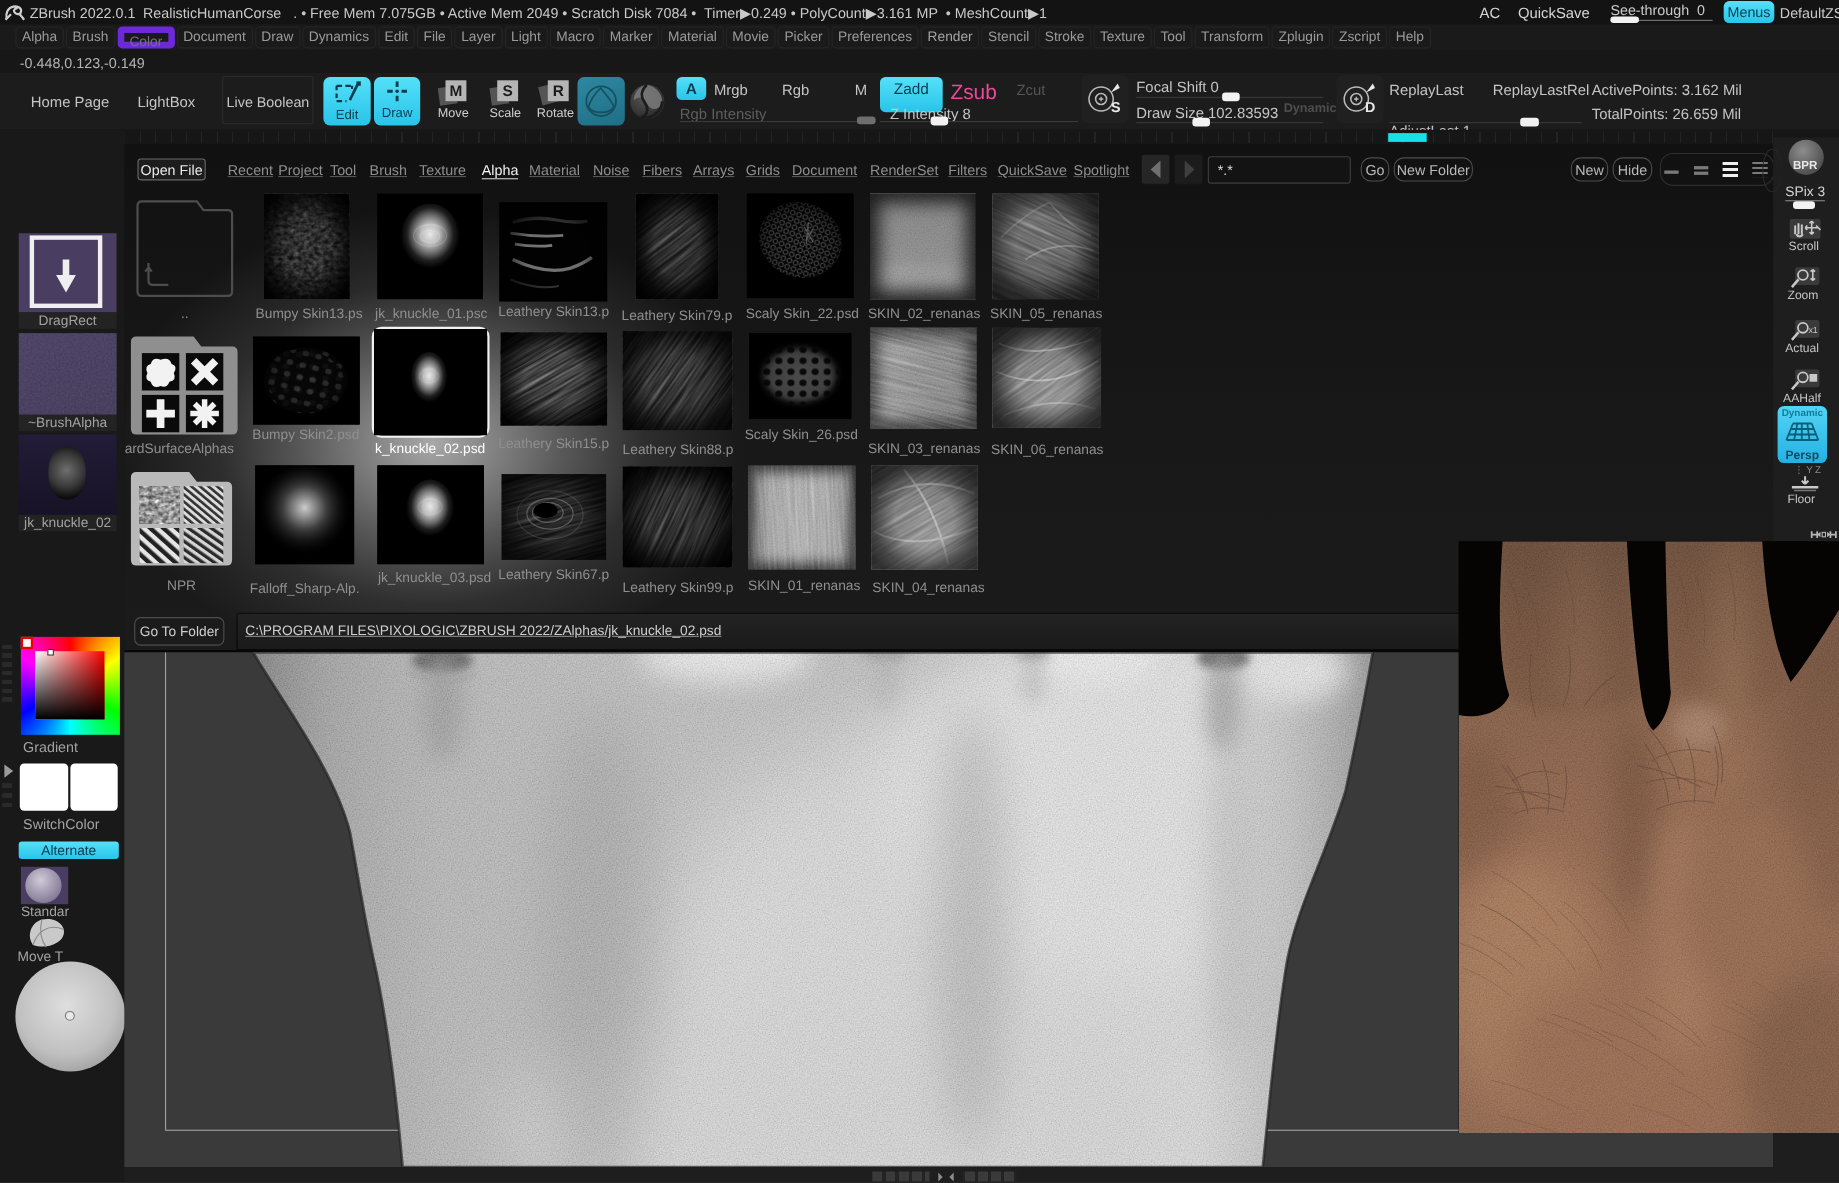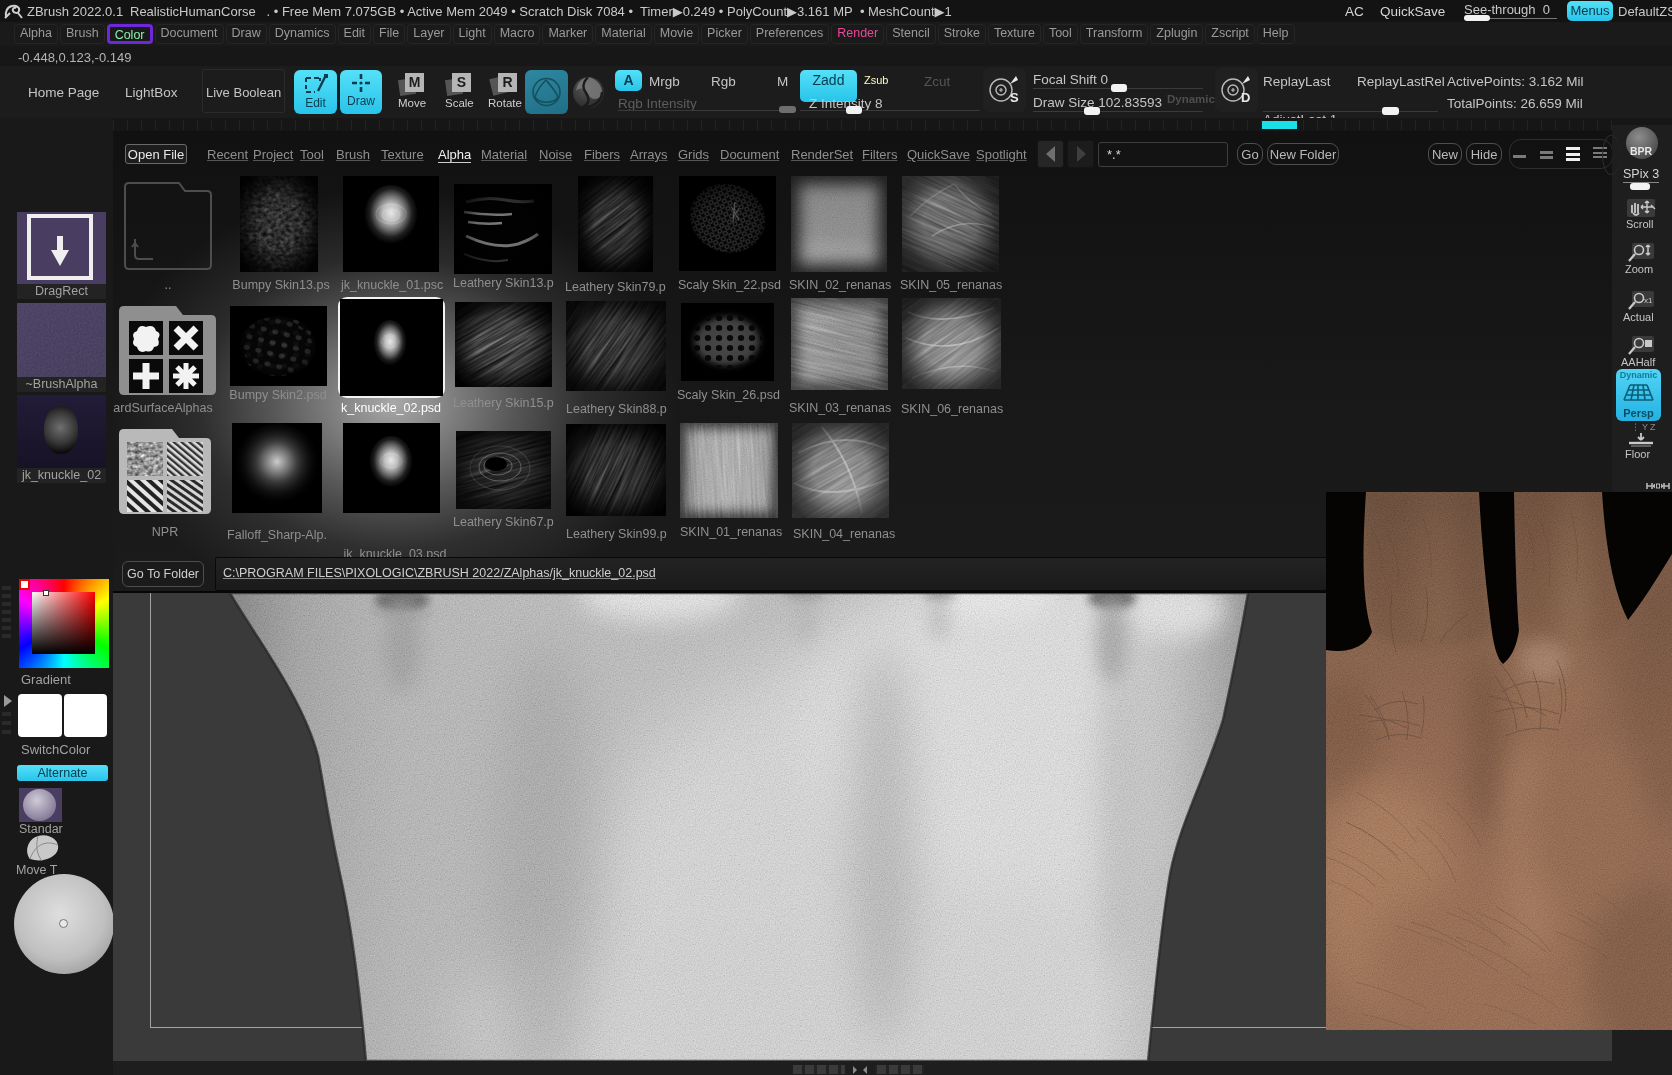--- a/index.html
+++ b/index.html
@@ -108,35 +108,35 @@
 <div class="t" style="left:1380px;top:4px;font-size:13.5px;color:#d5d5d5;">QuickSave</div>
 <div class="t" style="left:1464px;top:2px;font-size:13px;color:#c9c9c9;border-bottom:1px solid #777;padding-bottom:1px;">See-through&nbsp;&nbsp;0&nbsp;&nbsp;</div>
 <div class="abs" style="left:1464px;top:15px;width:26px;height:6px;background:#f2f2f2;border-radius:3px;"></div>
 <div class="cyanbtn abs" style="left:1567px;top:1px;width:46px;height:20px;font-size:13px;line-height:20px;">Menus</div>
 <div class="t" style="left:1618px;top:4px;font-size:13px;color:#c9c9c9;">DefaultZSc</div>
 
 <div class="abs" style="left:0;top:22px;width:1672px;height:24px;background:#1a1a1a;"></div>
 <div class="abs" style="left:14px;top:24px;width:1650px;height:20px;display:flex;gap:2px;">
 <span style="font-size:12.5px;color:#9a9a9a;border:1px solid #252525;border-radius:4px;padding:1px 5px;">Alpha</span>
 <span style="font-size:12.5px;color:#9a9a9a;border:1px solid #252525;border-radius:4px;padding:1px 5px;">Brush</span>
-<span style="font-size:12.5px;color:#86efac;border:3px solid #6d28d9;border-radius:4px;padding:1px 5px;">Color</span>
+<span style="font-size:12.5px;color:#737373;border:6px solid #6d28d9;border-radius:4px;padding:1px 5px;">Color</span>
 <span style="font-size:12.5px;color:#9a9a9a;border:1px solid #252525;border-radius:4px;padding:1px 5px;">Document</span>
 <span style="font-size:12.5px;color:#9a9a9a;border:1px solid #252525;border-radius:4px;padding:1px 5px;">Draw</span>
 <span style="font-size:12.5px;color:#9a9a9a;border:1px solid #252525;border-radius:4px;padding:1px 5px;">Dynamics</span>
 <span style="font-size:12.5px;color:#9a9a9a;border:1px solid #252525;border-radius:4px;padding:1px 5px;">Edit</span>
 <span style="font-size:12.5px;color:#9a9a9a;border:1px solid #252525;border-radius:4px;padding:1px 5px;">File</span>
 <span style="font-size:12.5px;color:#9a9a9a;border:1px solid #252525;border-radius:4px;padding:1px 5px;">Layer</span>
 <span style="font-size:12.5px;color:#9a9a9a;border:1px solid #252525;border-radius:4px;padding:1px 5px;">Light</span>
 <span style="font-size:12.5px;color:#9a9a9a;border:1px solid #252525;border-radius:4px;padding:1px 5px;">Macro</span>
 <span style="font-size:12.5px;color:#9a9a9a;border:1px solid #252525;border-radius:4px;padding:1px 5px;">Marker</span>
 <span style="font-size:12.5px;color:#9a9a9a;border:1px solid #252525;border-radius:4px;padding:1px 5px;">Material</span>
 <span style="font-size:12.5px;color:#9a9a9a;border:1px solid #252525;border-radius:4px;padding:1px 5px;">Movie</span>
 <span style="font-size:12.5px;color:#9a9a9a;border:1px solid #252525;border-radius:4px;padding:1px 5px;">Picker</span>
 <span style="font-size:12.5px;color:#9a9a9a;border:1px solid #252525;border-radius:4px;padding:1px 5px;">Preferences</span>
-<span style="font-size:12.5px;color:#ec4899;border:1px solid #252525;border-radius:4px;padding:1px 5px;">Render</span>
+<span style="font-size:12.5px;color:#a3a3a3;border:1px solid #252525;border-radius:4px;padding:1px 5px;">Render</span>
 <span style="font-size:12.5px;color:#9a9a9a;border:1px solid #252525;border-radius:4px;padding:1px 5px;">Stencil</span>
 <span style="font-size:12.5px;color:#9a9a9a;border:1px solid #252525;border-radius:4px;padding:1px 5px;">Stroke</span>
 <span style="font-size:12.5px;color:#9a9a9a;border:1px solid #252525;border-radius:4px;padding:1px 5px;">Texture</span>
 <span style="font-size:12.5px;color:#9a9a9a;border:1px solid #252525;border-radius:4px;padding:1px 5px;">Tool</span>
 <span style="font-size:12.5px;color:#9a9a9a;border:1px solid #252525;border-radius:4px;padding:1px 5px;">Transform</span>
 <span style="font-size:12.5px;color:#9a9a9a;border:1px solid #252525;border-radius:4px;padding:1px 5px;">Zplugin</span>
 <span style="font-size:12.5px;color:#9a9a9a;border:1px solid #252525;border-radius:4px;padding:1px 5px;">Zscript</span>
 <span style="font-size:12.5px;color:#9a9a9a;border:1px solid #252525;border-radius:4px;padding:1px 5px;">Help</span>
 </div>
 
@@ -197,21 +197,21 @@
 
 <div class="cyanbtn abs" style="left:615px;top:70px;width:27px;height:21px;font-size:14px;line-height:21px;font-weight:bold;">A</div>
 <div class="t" style="left:649px;top:74px;font-size:13.5px;color:#c5c5c5;">Mrgb</div>
 <div class="t" style="left:711px;top:74px;font-size:13.5px;color:#c5c5c5;">Rgb</div>
 <div class="t" style="left:777px;top:74px;font-size:13.5px;color:#c5c5c5;">M</div>
 <div class="t" style="left:618px;top:96px;font-size:13.5px;color:#5e5e5e;">Rgb Intensity</div>
 <div class="abs" style="left:618px;top:110px;width:175px;height:1px;background:#3a3a3a;"></div>
 <div class="abs" style="left:779px;top:106px;width:17px;height:7px;background:#6e6e6e;border-radius:3px;"></div>
 
 <div class="cyanbtn abs" style="left:800px;top:70px;width:57px;height:32px;font-size:14px;line-height:20px;">Zadd</div>
-<div class="t" style="left:864px;top:74px;font-size:11px;color:#fef9c3;">Zsub</div>
+<div class="t" style="left:864px;top:74px;font-size:19px;color:#ec4899;">Zsub</div>
 <div class="t" style="left:924px;top:74px;font-size:13.5px;color:#555;">Zcut</div>
 <div class="t" style="left:809px;top:96px;font-size:13.5px;color:#c5c5c5;">Z Intensity 8</div>
 <div class="abs" style="left:800px;top:110px;width:180px;height:1px;background:#3a3a3a;"></div>
 <div class="abs" style="left:846px;top:106px;width:16px;height:8px;background:#f2f2f2;border-radius:3px;"></div>
 
 <div class="abs" style="left:983px;top:68px;width:43px;height:44px;background:#202020;border-radius:6px;">
  <svg width="43" height="44" viewBox="0 0 43 44">
         <g fill="none" stroke="#b9b9b9" stroke-width="1.4">
  <circle cx="18" cy="22" r="11"></circle>
           <circle cx="18" cy="22" r="5"></circle>
@@ -547,21 +547,21 @@
  <div class="lbl" style="left:114px;top:397px;width:100px;">Falloff_Sharp-Alp.</div>
  <div class="thumb" style="left:230px;top:292px;width:97px;height:90px;">
   <svg width="97" height="90">
           <rect width="97" height="90" fill="#000"></rect>
           <ellipse cx="48" cy="40" rx="22" ry="27" fill="url(#gBlob)"></ellipse>
           <g fill="none" stroke="#fff" opacity="0.14" stroke-width="1">
             <ellipse cx="48" cy="38" rx="11" ry="7"></ellipse>
             <path d="M41,32 q7,-4 14,0"></path>
           </g>
         </svg></div>
- <div class="lbl" style="left:228px;top:416px;width:108px;">jk_knuckle_03.psd</div>
+ <div class="lbl" style="left:228px;top:387px;width:108px;">jk_knuckle_03.psd</div>
  <div class="thumb" style="left:343px;top:300px;width:95px;height:78px;">
   <svg width="95" height="78">
           <rect width="95" height="78" fill="#030303"></rect>
   <g transform="rotate(-15 44 37)" opacity="0.3">
             <rect x="-30" y="-20" width="160" height="120" filter="url(#fStreak)"></rect>
           </g>
   <g fill="none" stroke="#9e9e9e" opacity="0.5" stroke-width="1.1">
   <ellipse cx="44" cy="37" rx="30" ry="22" opacity="0.5"></ellipse>
             <ellipse cx="44" cy="36" rx="21" ry="14"></ellipse>
   <ellipse cx="42" cy="35" rx="14" ry="9"></ellipse>

